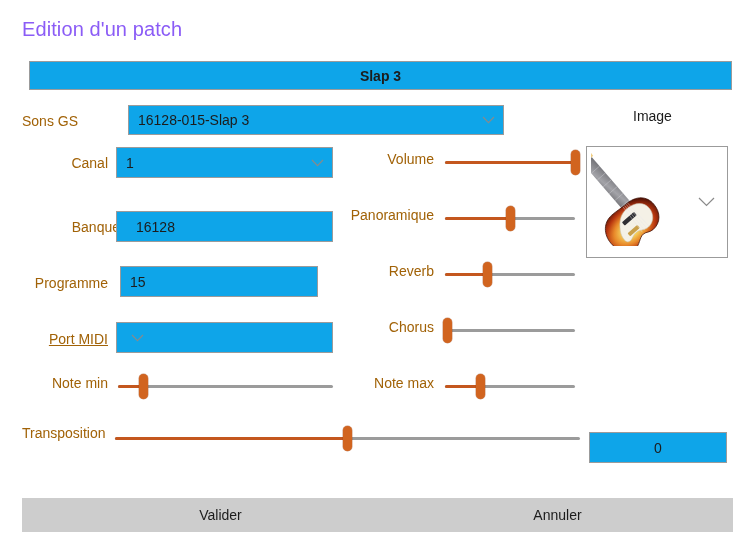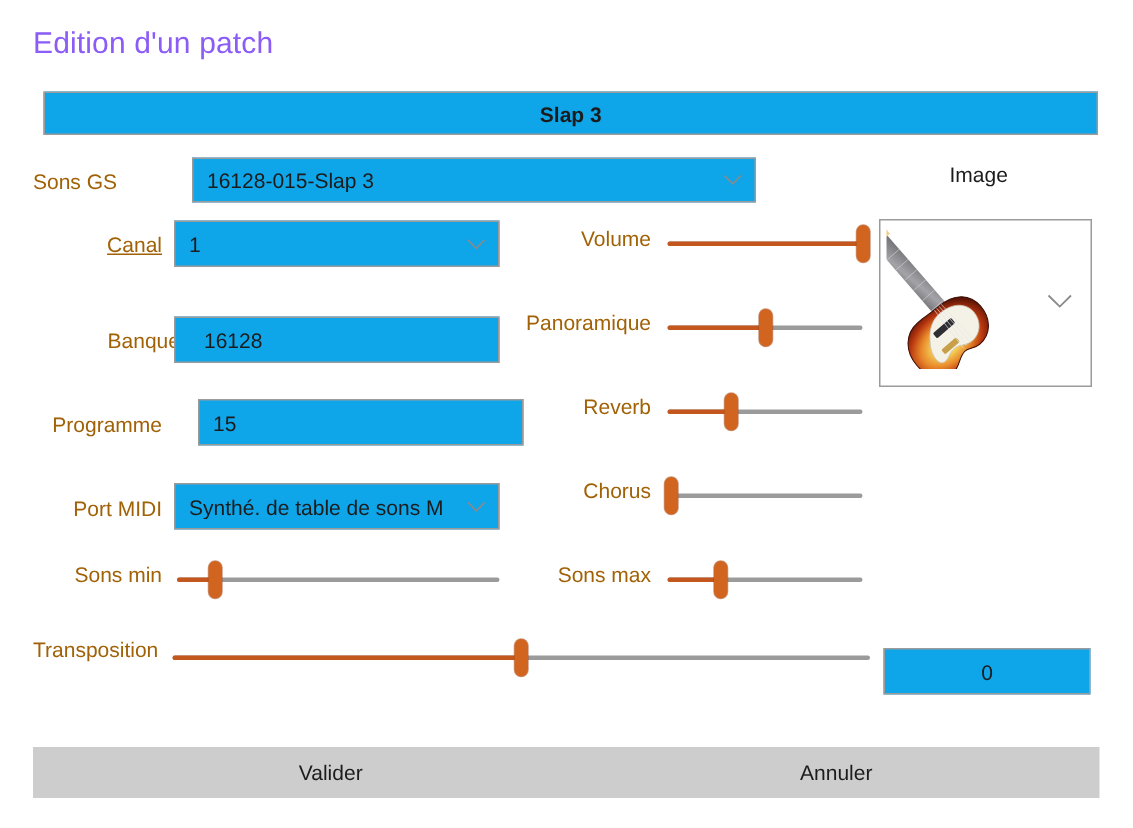--- a/index.html
+++ b/index.html
@@ -171,43 +171,42 @@
 <div class="label" style="left:22px; top:113px;">Sons GS</div>
 <div class="box combo" style="left:128px; top:105px; width:376px; height:30px;">
   <span class="combo-text">16128-015-Slap 3</span>
   <span class="chev">
     <svg width="13" height="8" viewBox="0 0 13 8">
         <path d="M1 1 L6.5 6.6 L12 1" fill="none" stroke="currentColor" stroke-width="1.1"></path>
       </svg>
   </span>
 </div>
 
-<div class="label right" style="left:0px; top:155px; width:108px;text-decoration:underline;">Canal</div>
+<div class="label right" style="left:0px; top:155px; width:108px;">Canal</div>
 <div class="box combo" style="left:116px; top:147px; width:217px; height:31px;">
   <span class="combo-text">1</span>
   <span class="chev">
     <svg width="13" height="8" viewBox="0 0 13 8">
         <path d="M1 1 L6.5 6.6 L12 1" fill="none" stroke="currentColor" stroke-width="1.1"></path>
       </svg>
   </span>
 </div>
 
 <div class="label right" style="left:12px; top:219px; width:108px;">Banque</div>
 <div class="box textbox" style="left:116px; top:211px; width:217px; height:31px;padding-left:19px;">
   <span>16128</span>
 </div>
 
 <div class="label right" style="left:0px; top:275px; width:108px;">Programme</div>
-<div class="box textbox" style="left:132px; top:266px; width:217px; height:31px;">
+<div class="box textbox" style="left:120px; top:266px; width:198px; height:31px;">
   <span>15</span>
 </div>
 
-<div class="label right" style="left:0px; top:331px; width:108px;">Port MIDI</div>
+<div class="label right" style="left:0px; top:331px; width:108px;text-decoration:underline;">Port MIDI</div>
 <div class="box combo" style="left:116px; top:322px; width:217px; height:31px;">
-  <span class="combo-text">Synthé. de table de sons M</span>
   <span class="chev">
     <svg width="13" height="8" viewBox="0 0 13 8">
         <path d="M1 1 L6.5 6.6 L12 1" fill="none" stroke="currentColor" stroke-width="1.1"></path>
       </svg>
   </span>
 </div>
 
 <div class="label right" style="left:330px; top:151px; width:104px;">Volume</div>
 <div class="slider" style="left:445px; top:148px; width:130px;">
   <div class="track-bg"></div>
@@ -229,28 +228,28 @@
   <div class="thumb" style="left: 33%;"></div>
 </div>
 
 <div class="label right" style="left:330px; top:319px; width:104px;">Chorus</div>
 <div class="slider" style="left:445px; top:316px; width:130px;">
   <div class="track-bg"></div>
   <div class="track-fill" style="width: 2%;"></div>
   <div class="thumb" style="left: 2%;"></div>
 </div>
 
-<div class="label right" style="left:0px; top:375px; width:108px;">Sons min</div>
+<div class="label right" style="left:0px; top:375px; width:108px;">Note min</div>
 <div class="slider" style="left:118px; top:372px; width:215px;">
   <div class="track-bg"></div>
   <div class="track-fill" style="width: 12%;"></div>
   <div class="thumb" style="left: 12%;"></div>
 </div>
 
-<div class="label right" style="left:330px; top:375px; width:104px;">Sons max</div>
+<div class="label right" style="left:330px; top:375px; width:104px;">Note max</div>
 <div class="slider" style="left:445px; top:372px; width:130px;">
   <div class="track-bg"></div>
   <div class="track-fill" style="width: 27%;"></div>
   <div class="thumb" style="left: 27%;"></div>
 </div>
 
 <div class="label" style="left:22px; top:425px;">Transposition</div>
 <div class="slider" style="left:115px; top:424px; width:465px;">
   <div class="track-bg"></div>
   <div class="track-fill" style="width: 50%;"></div>

